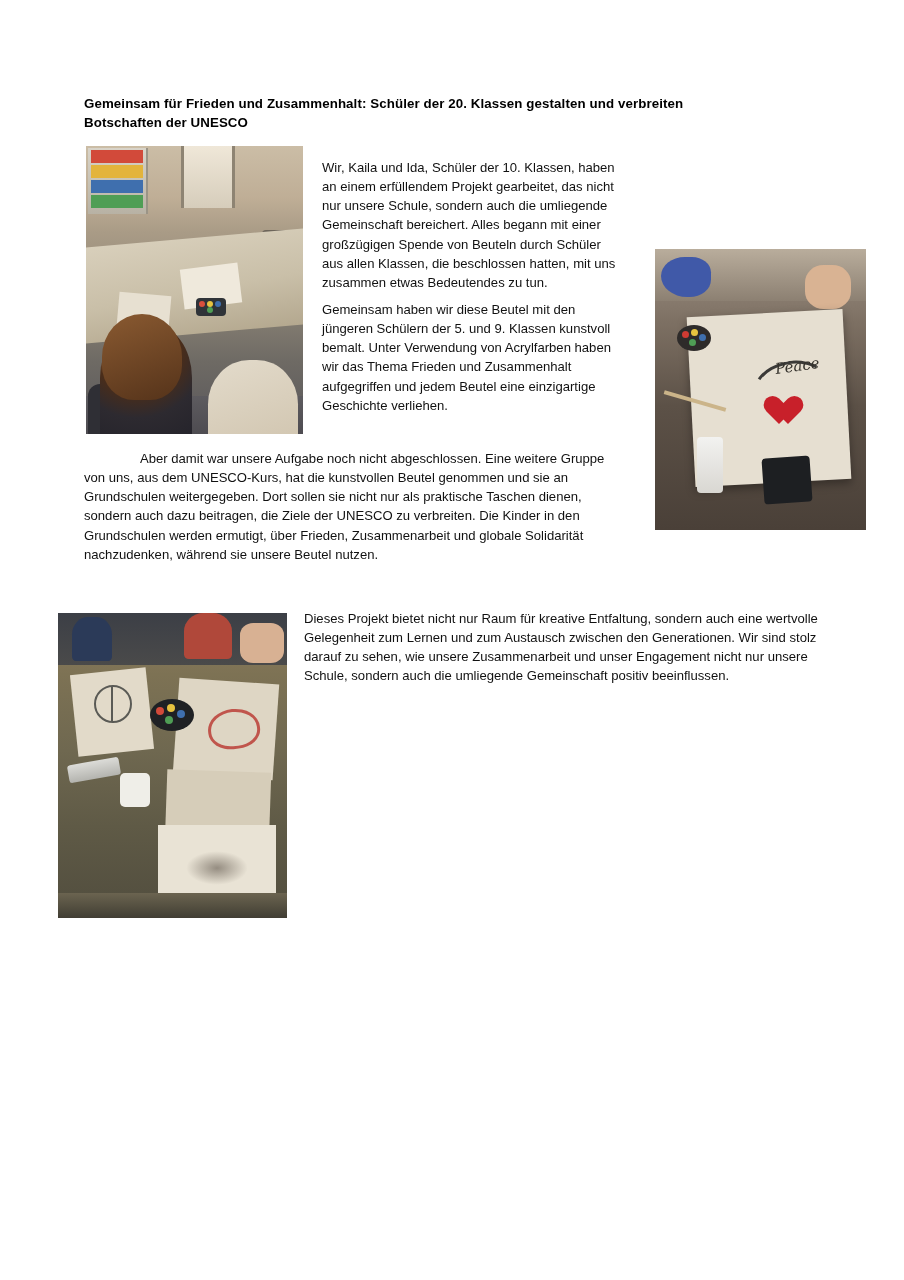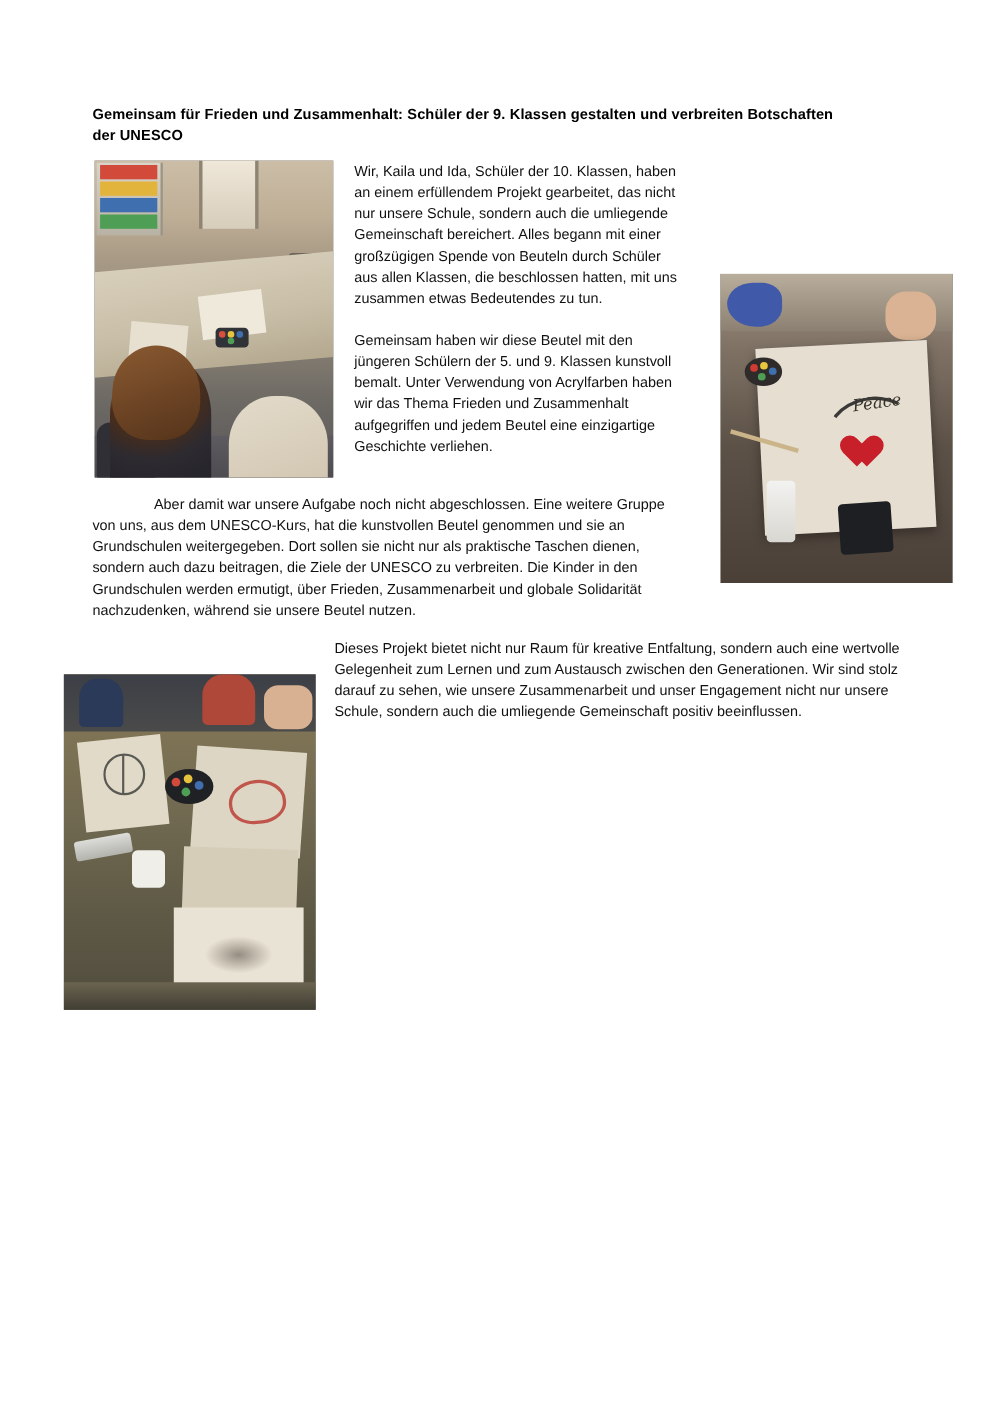--- a/index.html
+++ b/index.html
@@ -62,37 +62,37 @@
   
   .para {
     position: absolute;
     font-size: 13.1px;
     line-height: 1.46;
     color: #111;
     text-align: left;
   }
   #para-1 {
     left: 322px;
-    top: 133px;
+    top: 145px;
     width: 298px;
   }
   #para-2 {
     left: 322px;
     top: 287px;
     width: 295px;
   }
   #para-3 {
     left: 84px;
     top: 436px;
     width: 542px;
     text-indent: 56px;
   }
   #para-4 {
     left: 304px;
-    top: 567px;
+    top: 596px;
     width: 516px;
   }
 
   
   .ph-layer { position: absolute; }
 
   
   #photo-classroom .bg {
     left: 0; top: 0; width: 100%; height: 100%;
     background:
@@ -299,21 +299,21 @@
   #photo-table-bags .edge {
     left:0; top: 280px; width:100%; height: 26px;
     background: linear-gradient(180deg,#6b6450,#3f3c32);
   }
 </style>
 </head>
 <body>
 
 <div class="page">
 
-  <h1 class="doc-title">Gemeinsam für Frieden und Zusammenhalt: Schüler der 9. Klassen gestalten und verbreiten Botschaften der UNESCO</h1>
+  <h1 class="doc-title">Gemeinsam für Frieden und Zusammenhalt: Schüler der 20. Klassen gestalten und verbreiten Botschaften der UNESCO</h1>
 
   <div class="photo" id="photo-classroom">
     <div class="ph-layer bg"></div>
     <div class="ph-layer shelf">
         <b></b>
         <b></b>
         <b></b>
         <b></b>
       </div>
     <div class="ph-layer window"></div>

